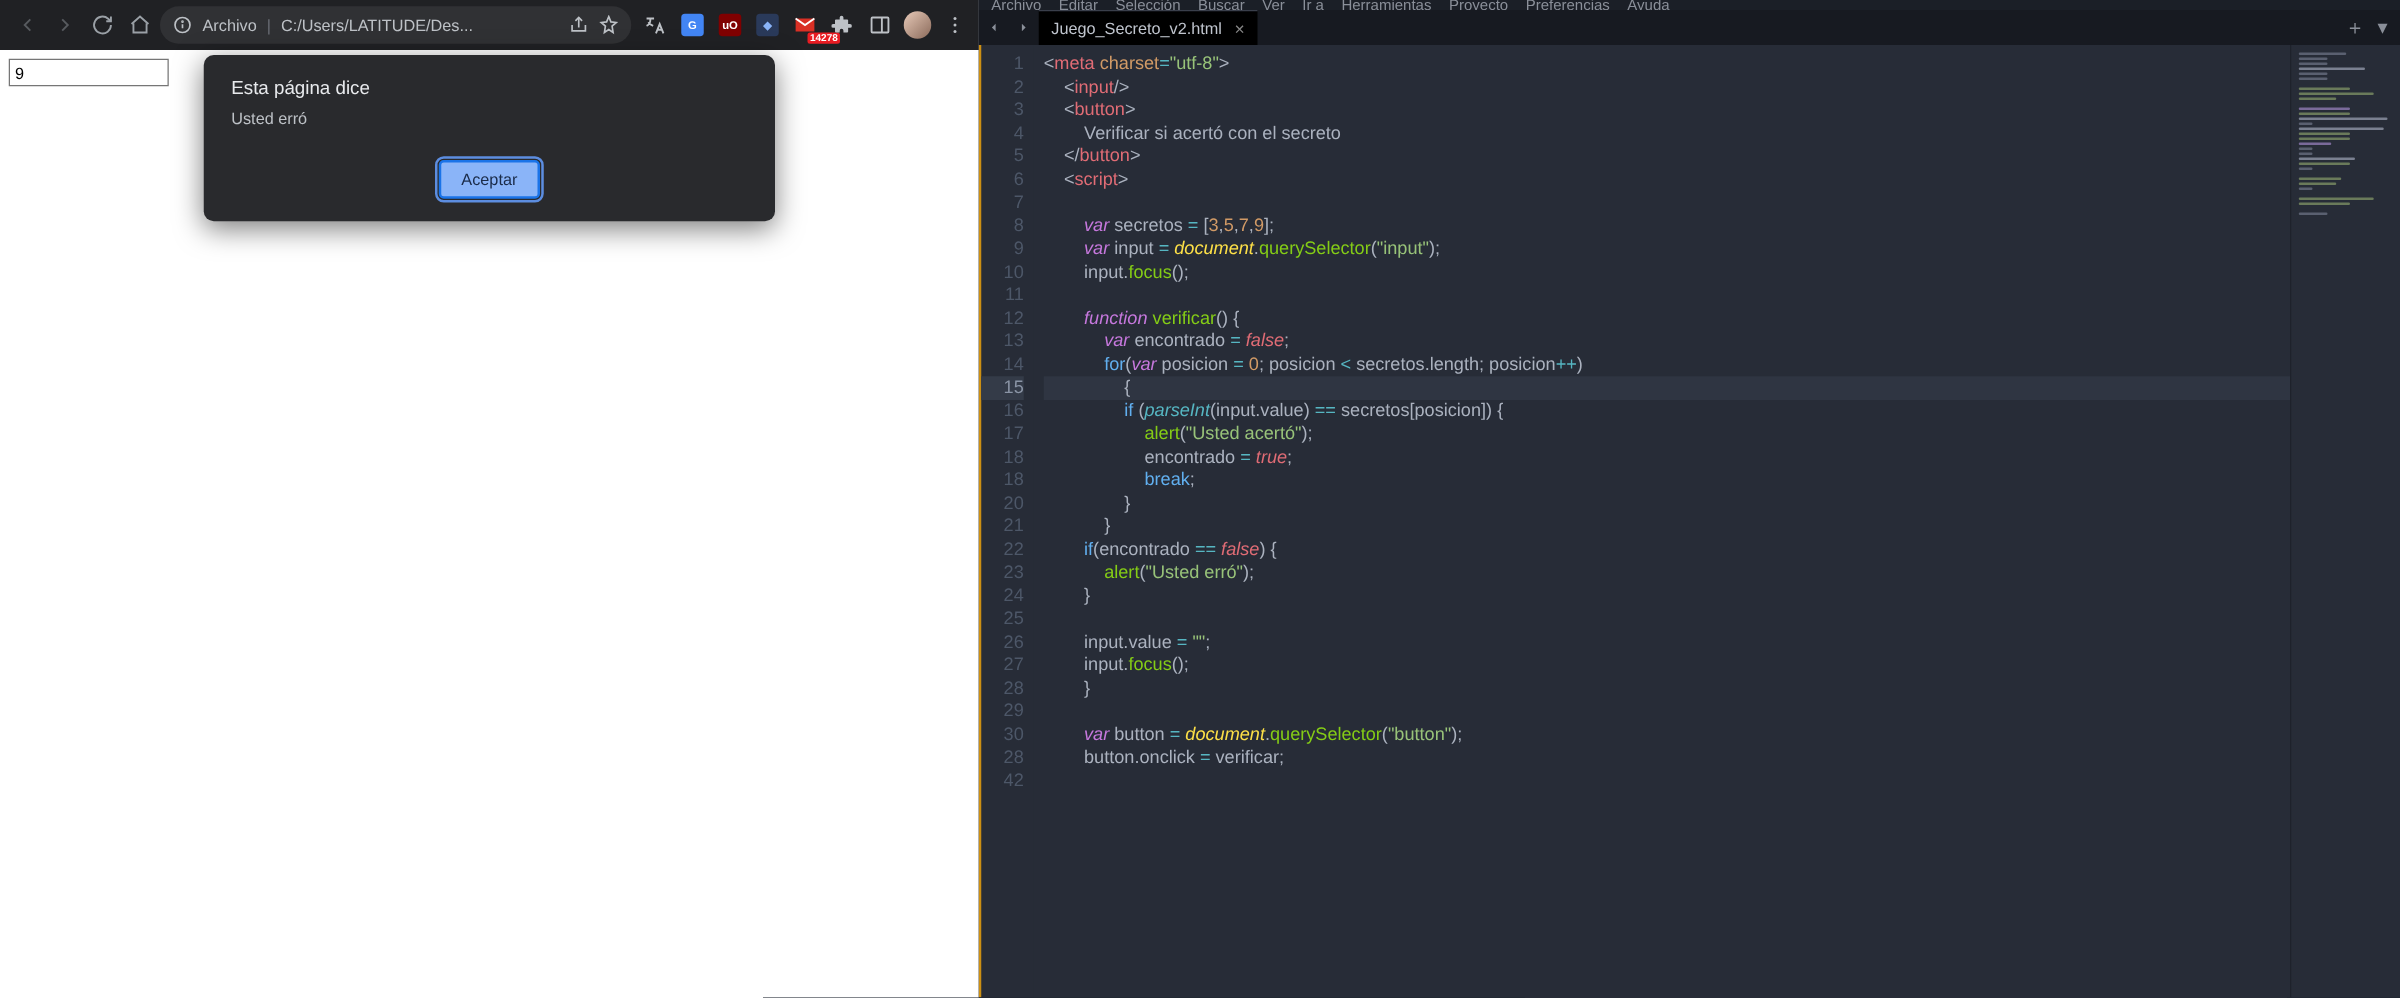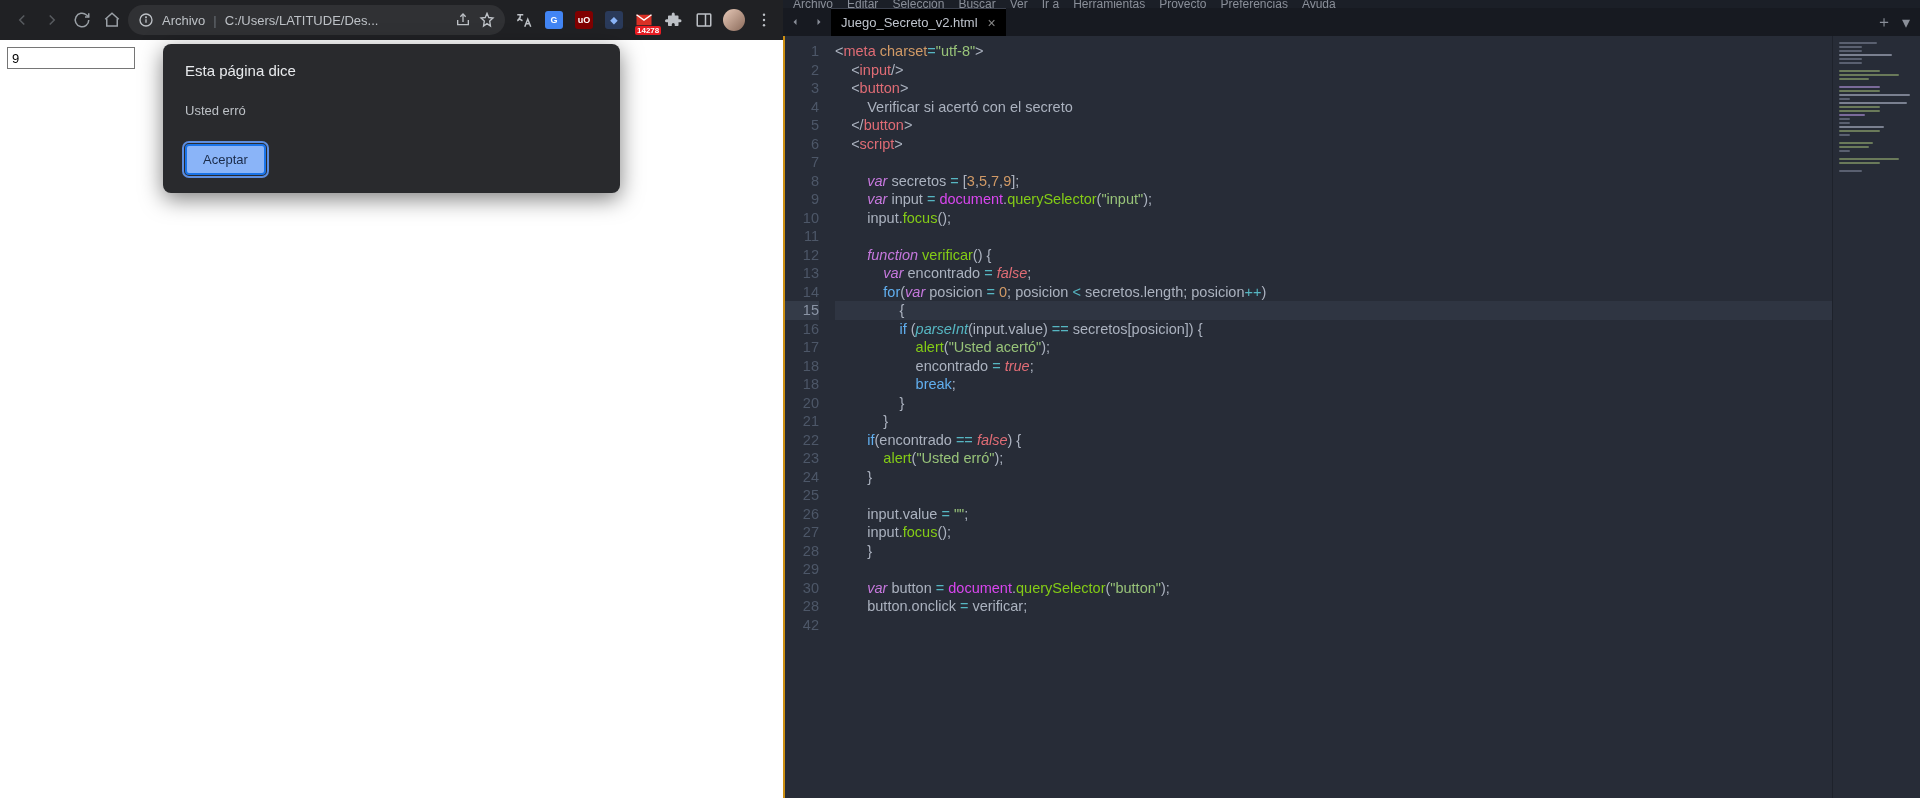--- a/index.html
+++ b/index.html
@@ -10,28 +10,28 @@
 .nav-btn{width:28px;height:28px;display:flex;align-items:center;justify-content:center;color:#9aa0a6;border-radius:50%}
 .nav-btn svg{width:18px;height:18px}
 .nav-btn.disabled{opacity:.45}
 .addr{flex:1;height:30px;background:#303134;border-radius:15px;display:flex;align-items:center;padding:0 10px;gap:8px;color:#bdc1c6;font-size:13px;min-width:0}
 .addr .info{width:16px;height:16px;flex-shrink:0}
 .addr-text{white-space:nowrap;overflow:hidden;text-overflow:ellipsis;flex:1}
 .ext-icons{display:flex;align-items:center;gap:8px;margin-left:6px}
 .ext-icons .ico{width:22px;height:22px;display:flex;align-items:center;justify-content:center;color:#bdc1c6;position:relative}
 .ext-icons .ico svg{width:18px;height:18px}
 .ico-box{width:18px;height:18px;border-radius:3px;display:flex;align-items:center;justify-content:center;font-size:9px;font-weight:bold}
-.badge-red{background:#e81c23;border-radius:2px;position:absolute;bottom:-4px;left:2px;color:#fff;font-size:8px;padding:0 2px;font-weight:bold}
+.badge-red{background:#e81c23;border-radius:2px;position:absolute;bottom:-4px;left:13px;color:#fff;font-size:8px;padding:0 2px;font-weight:bold}
 .avatar{width:22px;height:22px;border-radius:50%;background:linear-gradient(135deg,#e7c9b8,#8a6a5a);overflow:hidden}
 .page{flex:1;background:#fff;padding:7px;position:relative}
 .num-input{width:128px;height:22px;border:1px solid #767676;padding:2px 4px;font-size:13px;background:#fff}
 .dialog{position:absolute;left:163px;top:4px;width:457px;background:#292a2d;border-radius:8px;box-shadow:0 6px 22px rgba(0,0,0,.5);padding:18px 22px 18px 22px;color:#e8eaed}
-.dialog-title{font-size:15px;margin-bottom:24px}
+.dialog-title{font-size:15px;margin-bottom:8px}
 .dialog-msg{font-size:13px;color:#bdc1c6;margin-bottom:26px}
-.dialog-actions{display:flex;justify-content:flex-start}
+.dialog-actions{display:flex;justify-content:center}
 .dialog-btn{background:#8ab4f8;color:#1a2b49;border:2px solid #1a73e8;border-radius:4px;padding:6px 16px;font-size:13px;cursor:pointer;outline:2px solid #5c8de0;outline-offset:1px}
 
 .editor{flex:1;height:100%;background:#272c37;display:flex;flex-direction:column;color:#c0c5ce;font-family:Consolas,"Courier New",monospace;position:relative}
 .menubar{height:8px;background:#1b1f27;display:flex;align-items:center;gap:14px;padding:0 10px;font-size:12px;color:#8a8f99;overflow:hidden;font-family:"Segoe UI",Arial,sans-serif}
 .menubar span{white-space:nowrap}
 .tabbar{height:28px;background:#171a21;display:flex;align-items:stretch}
 .tab-nav{width:24px;display:flex;align-items:center;justify-content:center;color:#8a8f99}
 .tab-nav svg{width:12px;height:12px}
 .tab{background:#000000;display:flex;align-items:center;padding:0 10px;gap:10px;font-size:13px;color:#c0c5ce;font-family:"Segoe UI",Arial,sans-serif;border-top:1px solid #3a3f4b}
 .tab .close{color:#888;font-size:14px}
@@ -54,21 +54,21 @@
 .t-str{color:#98c379}
 .t-kw{color:#c678dd}
 .t-kw2{color:#61afef}
 .t-fn{color:#56b6c2}
 .t-fnname{color:#84cc16}
 .t-it{font-style:italic}
 .t-num{color:#d19a66}
 .t-bool{color:#e06c75;font-style:italic}
 .t-op{color:#56b6c2}
 .t-pl{color:#abb2bf}
-.t-doc{color:#d946ef;}
+.t-doc{color:#fde047;font-style:italic}
 .t-punc{color:#abb2bf}
 </style>
 </head>
 <body>
 
 <div class="browser">
   <div class="chrome-top">
     <div class="nav-btn disabled">
         <svg viewBox="0 0 24 24" fill="none" stroke="currentColor" stroke-width="2">
           <path d="M15 18l-6-6 6-6"></path>

